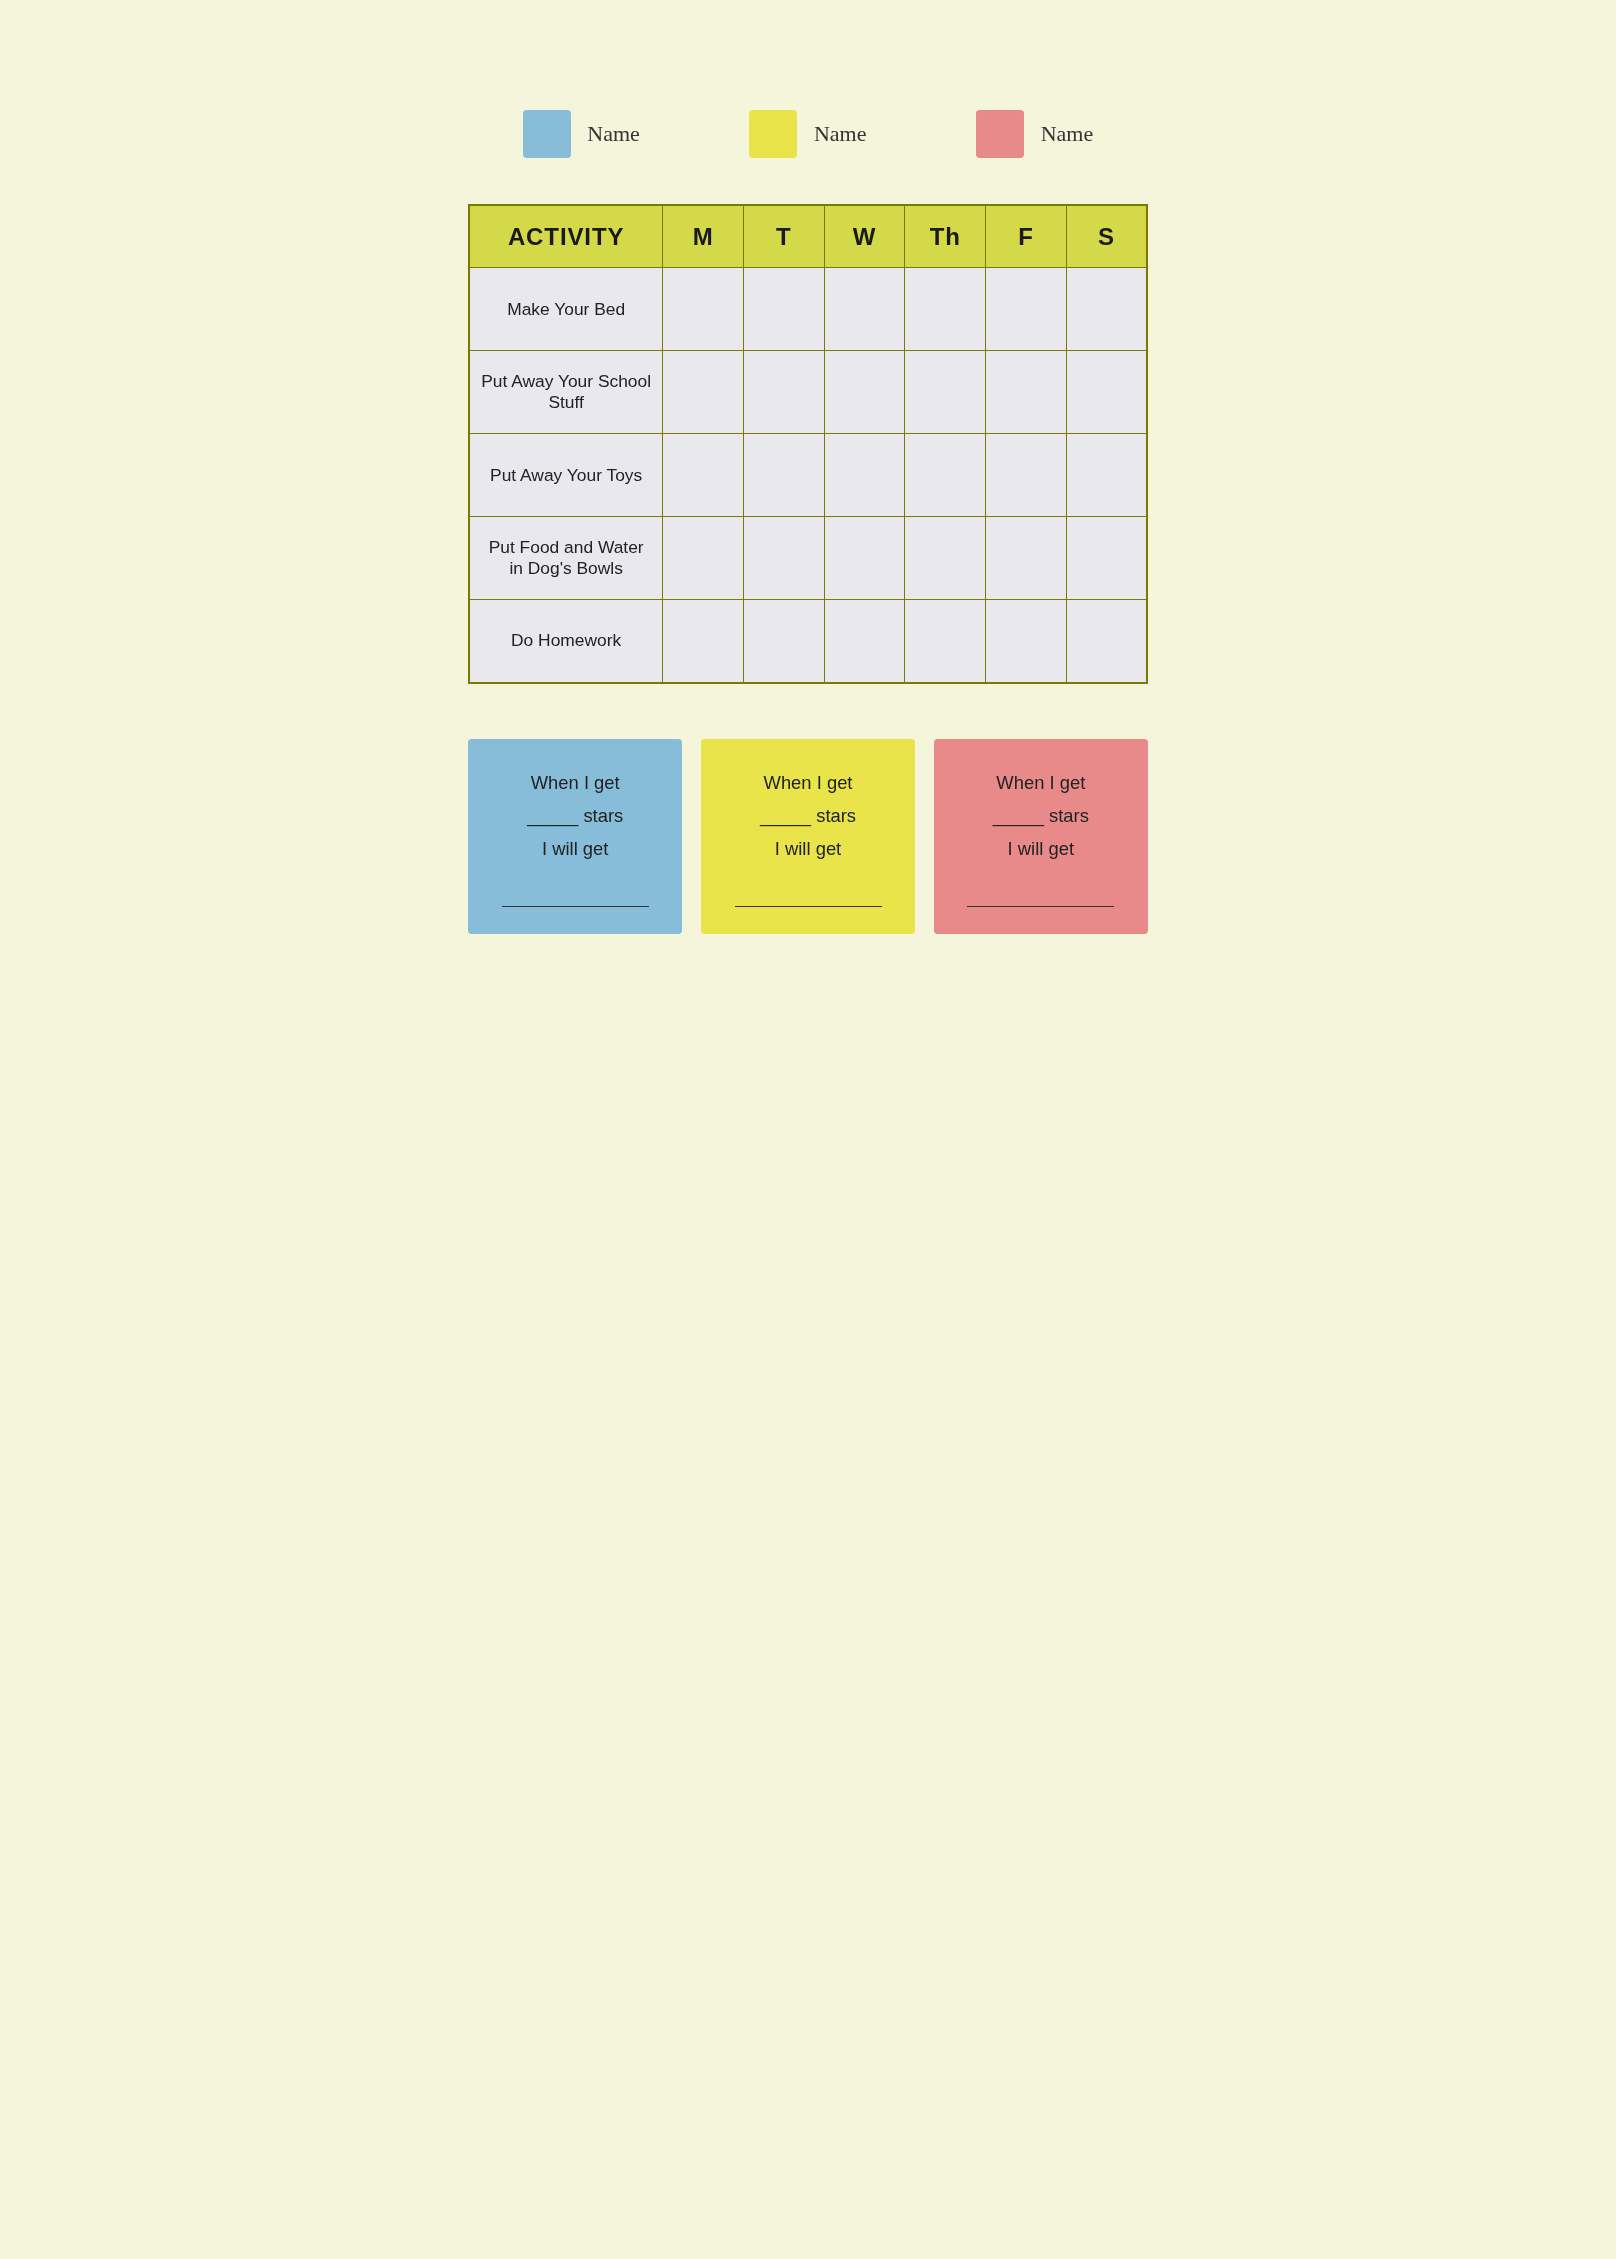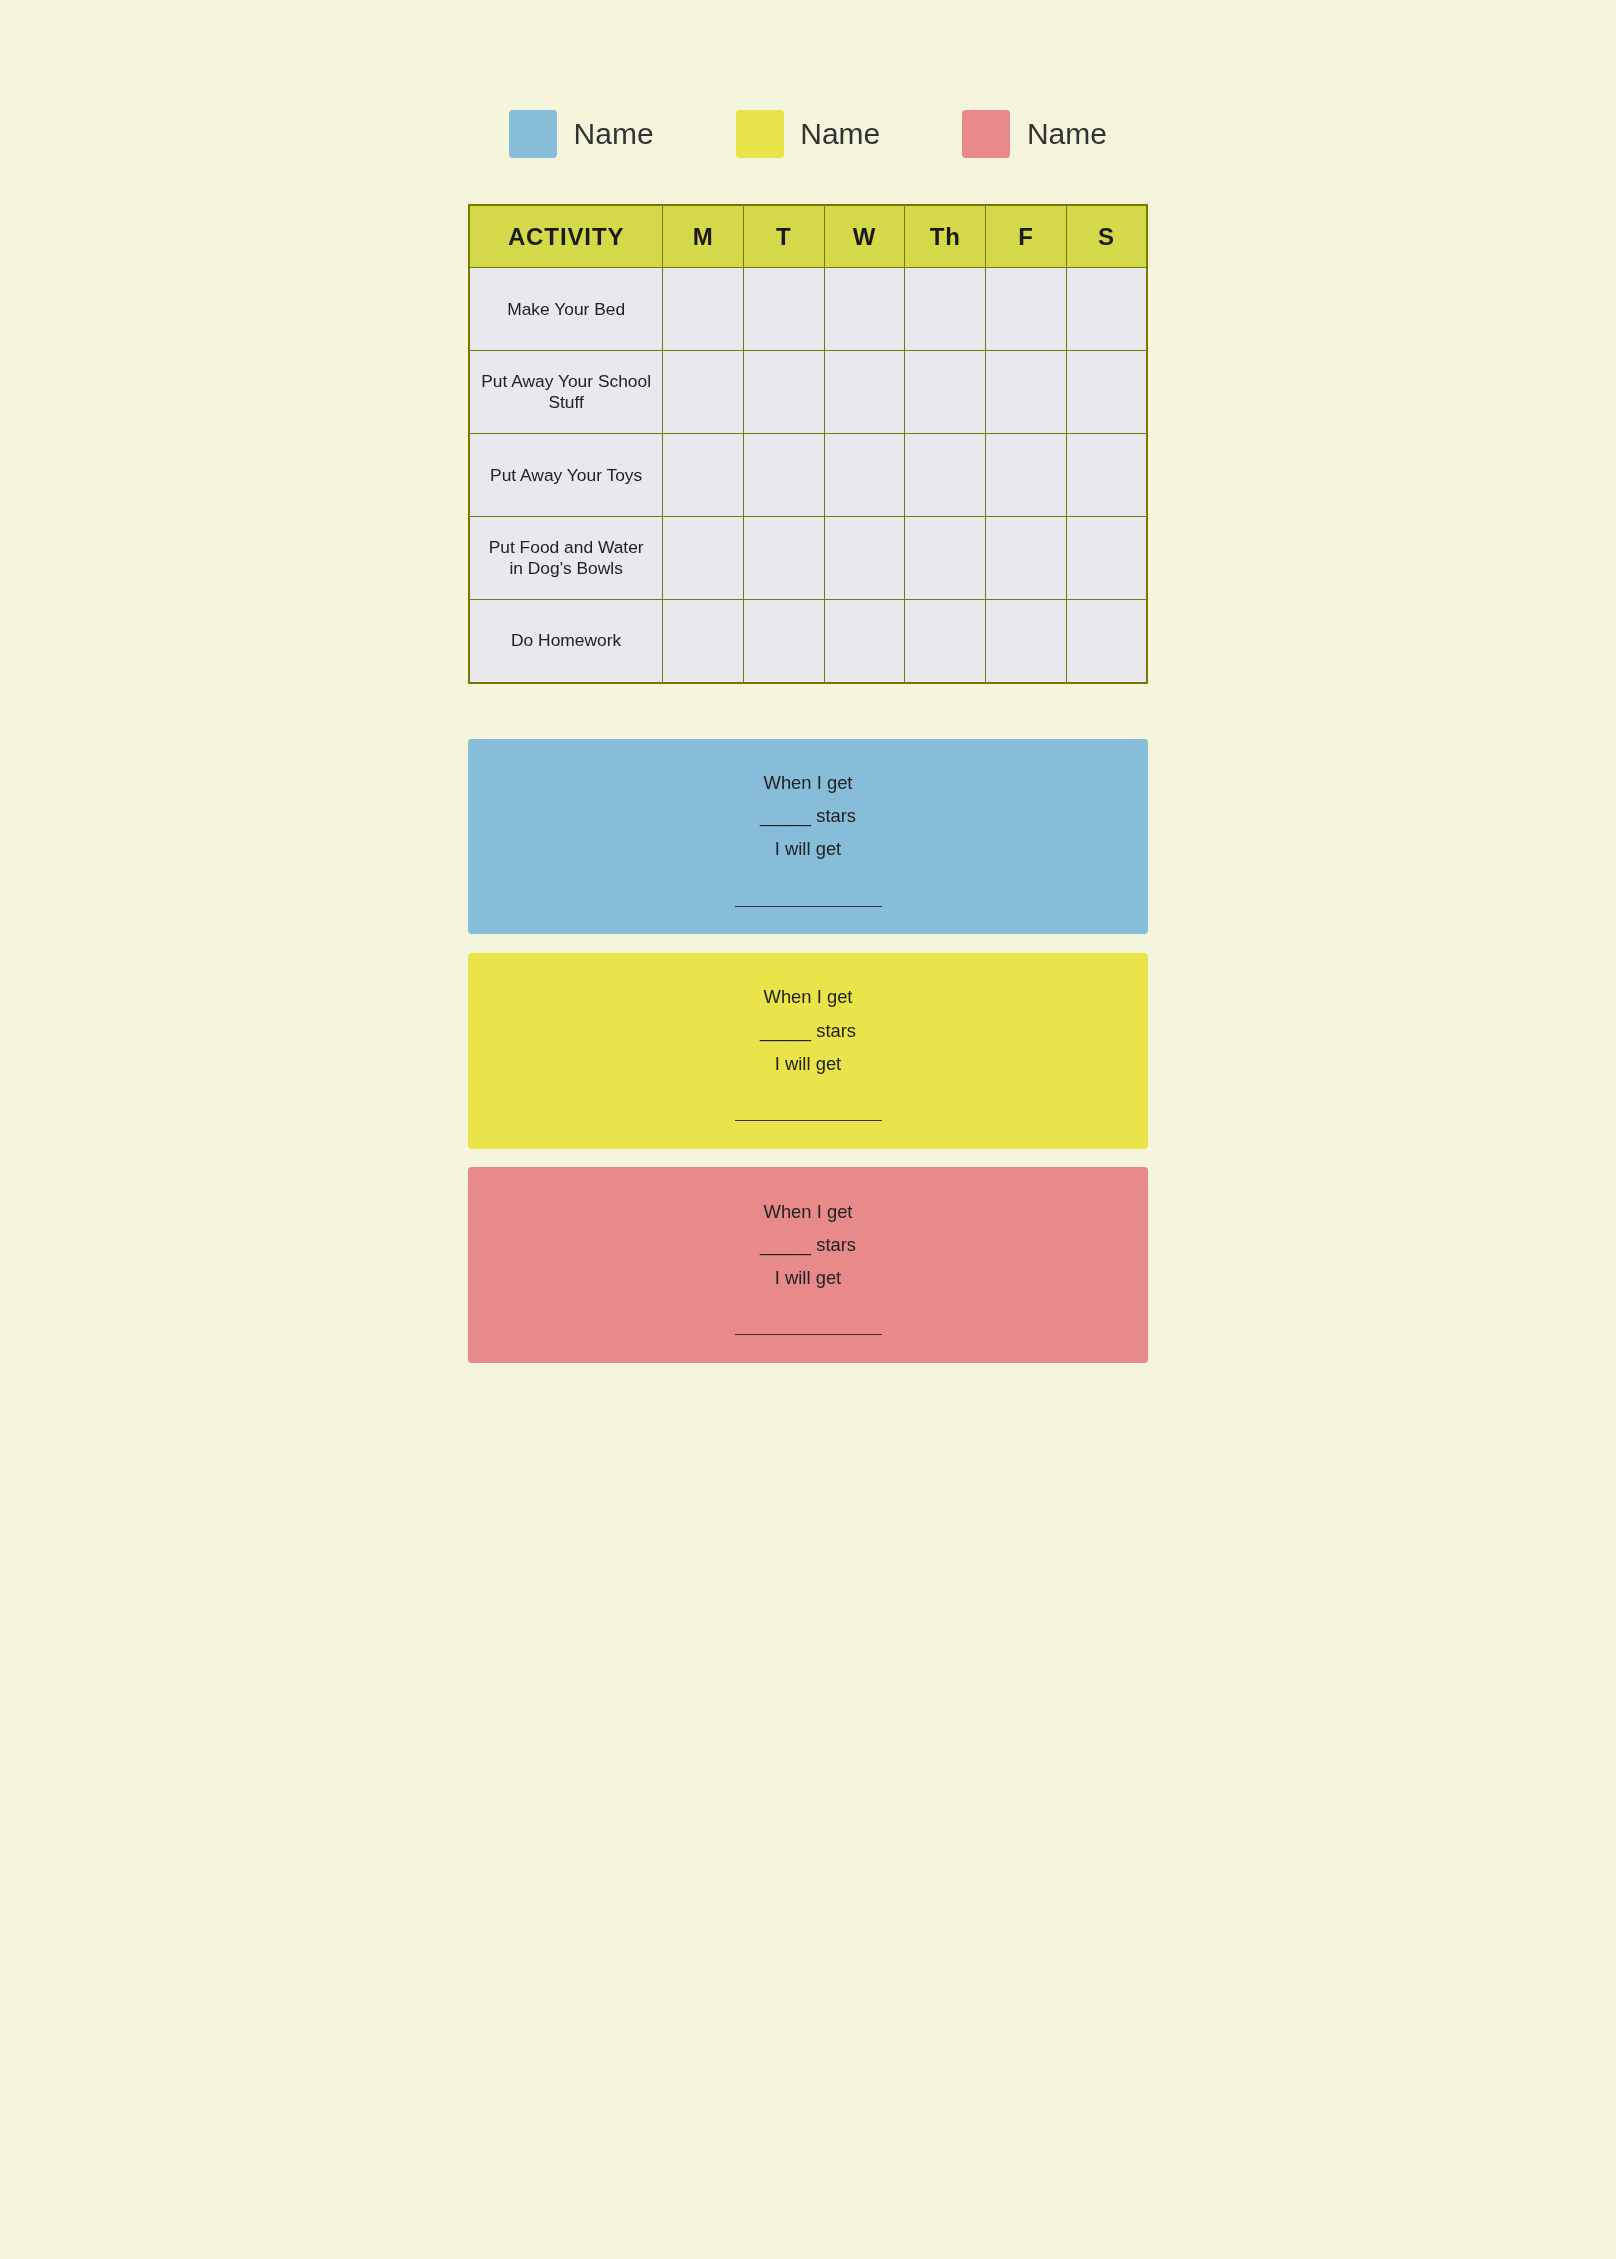--- a/index.html
+++ b/index.html
@@ -54,22 +54,23 @@
     }
 
     .legend-color-box {
       width: 48px;
       height: 48px;
       border-radius: 3.7px;
       flex-shrink: 0;
     }
 
     .legend-label {
-      font-size: 30px;
+      font-size: 22px;
       color: #333;
+      font-family: Liberation Serif, serif;
     }
 
     .table-wrapper {
       width: 100%;
       margin-bottom: 46px;
     }
 
     table {
       width: 100%;
       border-collapse: collapse;
@@ -114,21 +115,21 @@
       color: #222;
     }
 
     tbody tr td.day-cell {
       width: 83px;
       min-width: 73px;
     }
 
     .reward-section {
       display: flex;
-      flex-direction: column;
+      flex-direction: row;
       justify-content: space-between;
       width: 100%;
       gap: 18.4px;
       margin-top: 9.2px;
     }
 
     .reward-card {
       flex: 1;
       border-radius: 3.7px;
       padding: 27.5px 22px 27.5px 22px;

